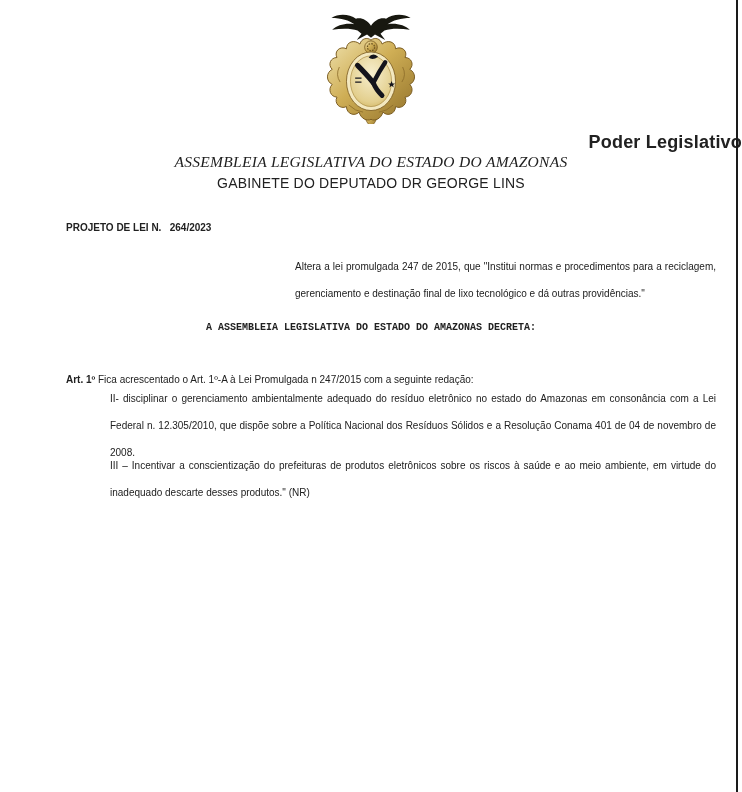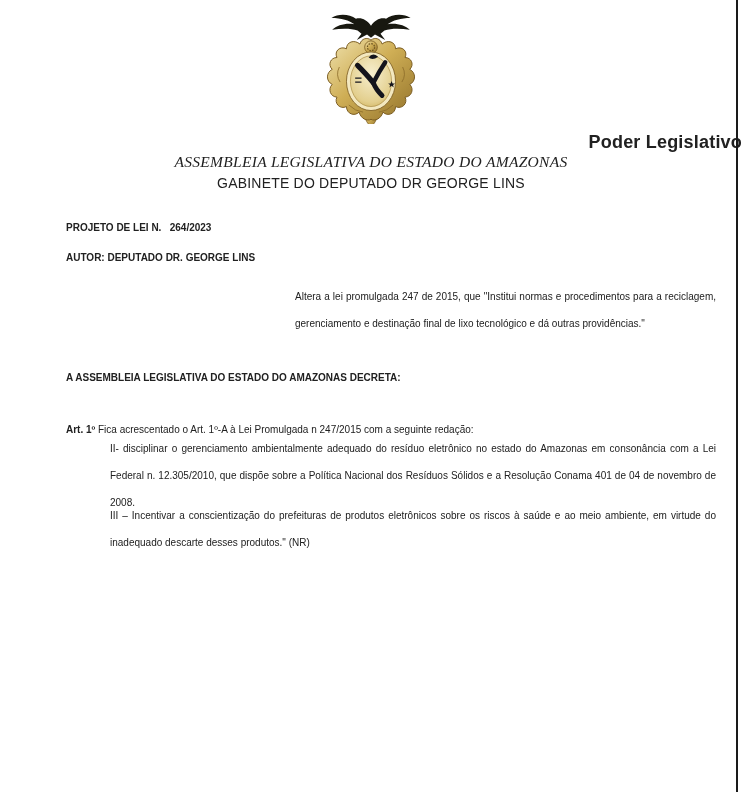--- a/index.html
+++ b/index.html
@@ -34,22 +34,22 @@
 
   .project { font-weight: bold; margin-top: 31px; white-space: pre-wrap; }
   .author  { font-weight: bold; margin-top: 19px; }
 
   .ementa {
     margin-left: 229px; margin-top: 21px;
     line-height: 26.5px;
     text-align: justify; text-align-last: left;
   }
   .decreta {
-    font-weight: bold; 
-    margin-top: 35px; margin-right: 40px;
+    font-weight: bold; text-align: center;
+    margin-top: 15px; margin-right: 40px; font-family: Liberation Mono, monospace;
   }
   .art1 { margin-top: 33px; line-height: 27px; }
   .art1 .lead { font-weight: bold; }
 
   .quote {
     margin-left: 44px; line-height: 27px;
     text-align: justify; text-align-last: left;
   }
   .q-intro { margin-top: 19px; }
   .q-open { font-weight: bold; }
@@ -100,21 +100,20 @@
       <path d="M40 86 h8 M40 91 h8" stroke="#14141c" stroke-width="1.6"></path>
     </svg>
   </span>
   <div class="power">Poder Legislativo</div>
   <div class="org">ASSEMBLEIA LEGISLATIVA DO ESTADO DO AMAZONAS</div>
   <div class="office">GABINETE DO DEPUTADO DR GEORGE LINS</div>
 </header>
 
 <main>
   <p class="project">PROJETO DE LEI N.   264/2023</p>
-  <p class="author">AUTOR: DEPUTADO DR. GEORGE LINS</p>
 
   <p class="ementa">Altera a lei promulgada 247 de 2015, que "Institui normas e procedimentos para a reciclagem, gerenciamento e destinação final de lixo tecnológico e dá outras providências."</p>
 
   <p class="decreta">A ASSEMBLEIA LEGISLATIVA DO ESTADO DO AMAZONAS DECRETA:</p>
 
   <p class="art1">
     <span class="lead">Art. 1º</span><span> Fica acrescentado o Art. 1º-A à Lei Promulgada n 247/2015 com a seguinte redação:</span>
   </p>
 
 

